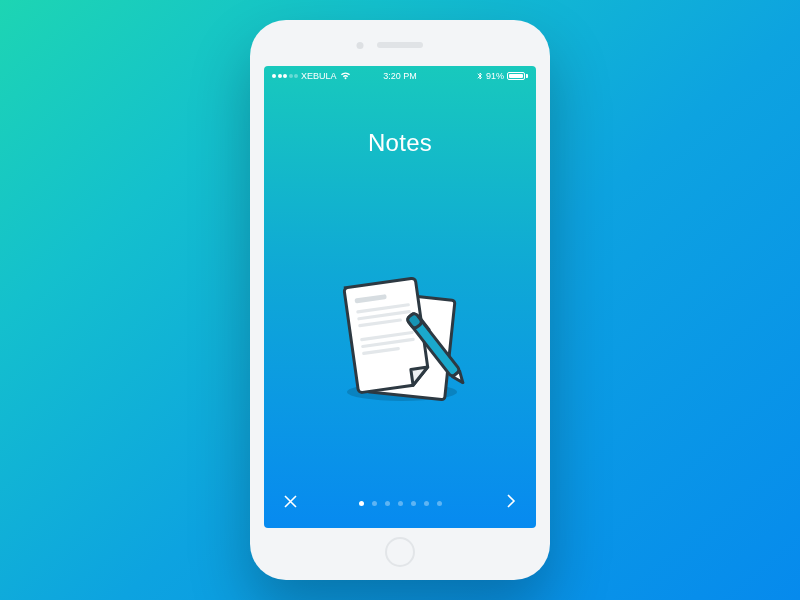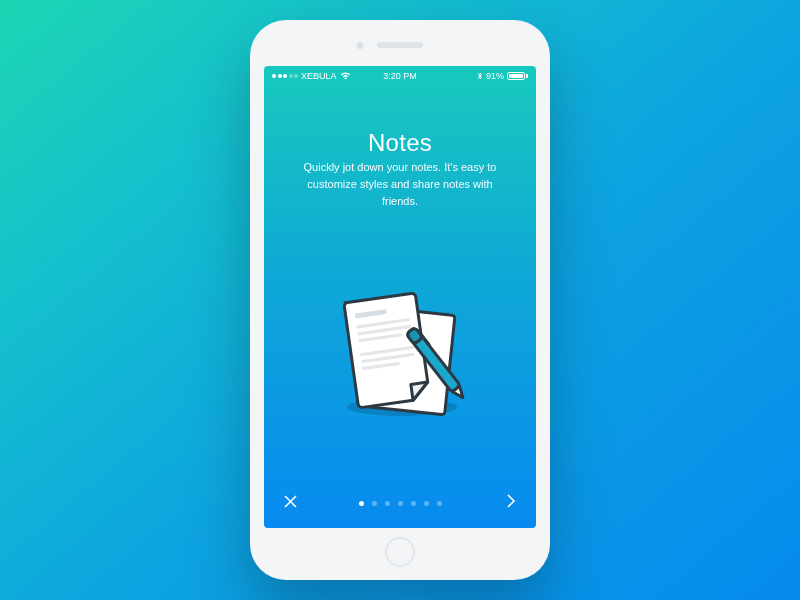--- a/index.html
+++ b/index.html
@@ -49,21 +49,21 @@
     .dots i.off { background:rgba(255,255,255,0.35); }
     .wifi svg, .bt svg { display:block; }
     .battery { display:flex; align-items:center; gap:1px; }
     .batt-body { width:18px; height:8px; border:1px solid #fff; border-radius:2px; position:relative; }
     .batt-fill { position:absolute; top:1px; bottom:1px; left:1px; width:88%; background:#fff; border-radius:1px; }
     .batt-tip { width:2px; height:4px; background:#fff; border-radius:0 1px 1px 0; }
     .sb-center { position:absolute; left:50%; transform:translateX(-50%); }
 
     
     .content { flex:1; display:flex; flex-direction:column; align-items:center; padding:43px 20px 0; color:#fff; text-align:center; }
-    .title { font-size:24px; font-weight:400; letter-spacing:0.3px; margin-bottom:2px; }
+    .title { font-size:24px; font-weight:400; letter-spacing:0.3px; margin-bottom:23px; }
     .desc { font-size:11px; line-height:1.55; font-weight:400; opacity:0.96; max-width:220px; }
 
     .illus { flex:1; display:flex; align-items:center; justify-content:center; margin-top:18px; }
     .illus svg { display:block; }
 
     
     .footer {
       height:46px; display:flex; align-items:center; justify-content:space-between;
       padding:0 16px 4px;
     }
@@ -111,21 +111,20 @@
             <span class="batt-body">
                 <span class="batt-fill"></span>
               </span>
               <span class="batt-tip"></span>
           </span>
         </div>
       </div>
 
       <div class="content">
         <div class="title">Notes</div>
-        <div class="desc">Quickly jot down your notes. It's easy to customize styles and share notes with friends.</div>
 
         <div class="illus">
           <span>
             <svg width="160" height="160" viewBox="0 0 160 160">
 
               <ellipse cx="82" cy="132" rx="55" ry="9" fill="rgba(0,0,0,0.15)"></ellipse>
 
               <g transform="rotate(6 90 86)">
                 <rect x="52" y="36" width="78" height="100" rx="3" fill="#ffffff" stroke="#2d3942" stroke-width="3"></rect>
               </g>

